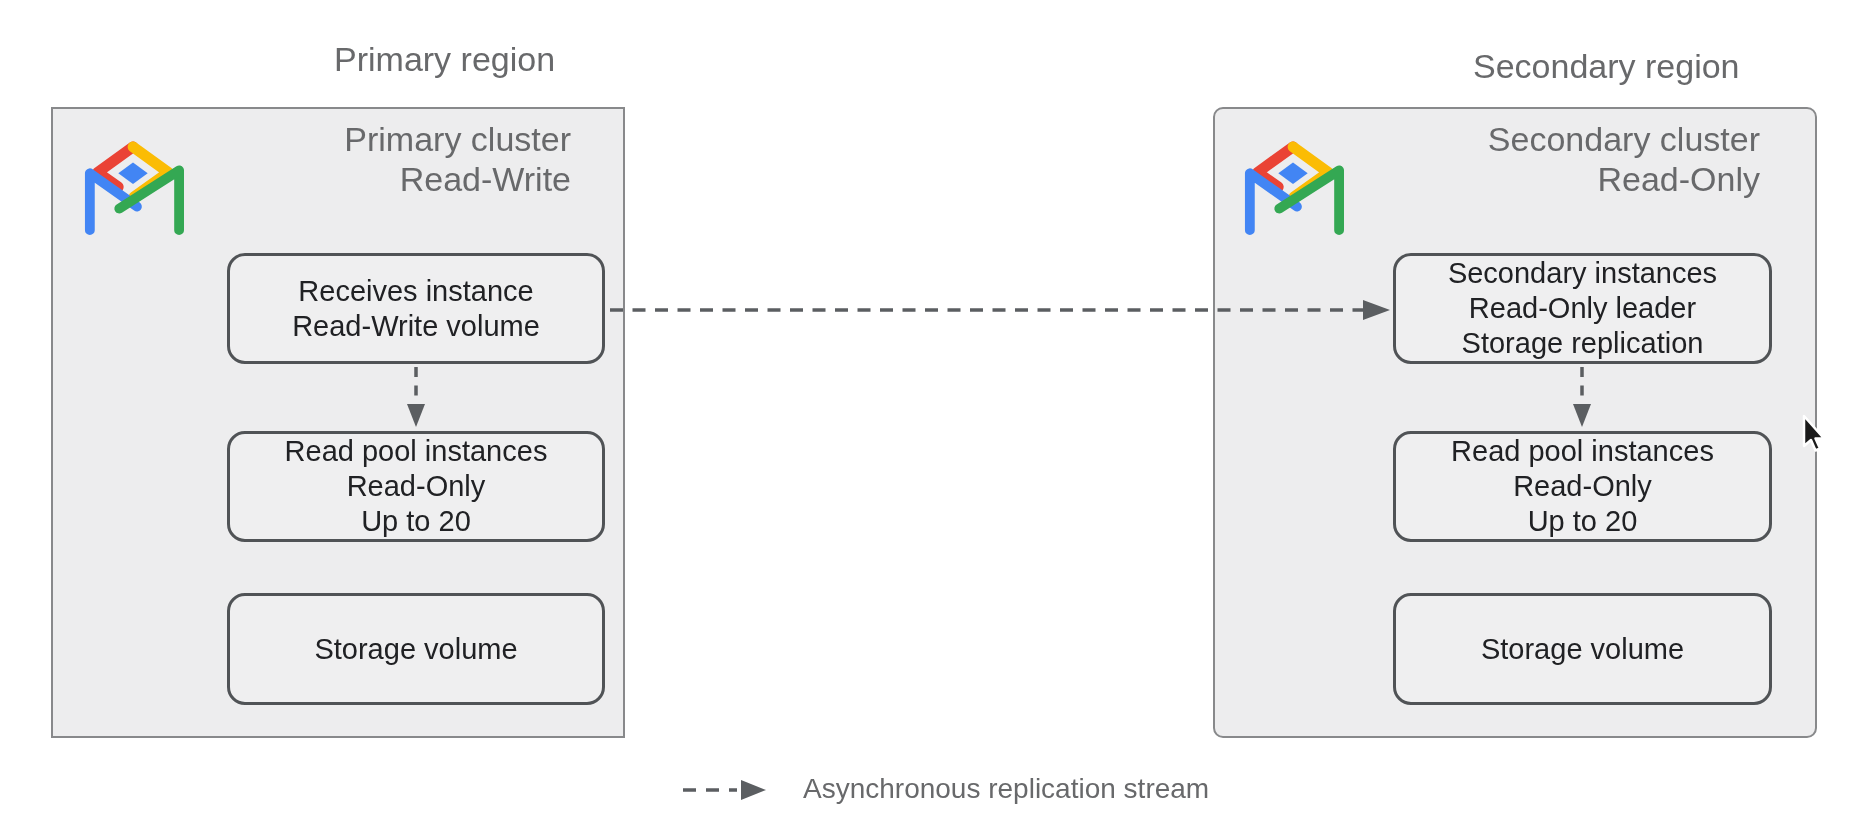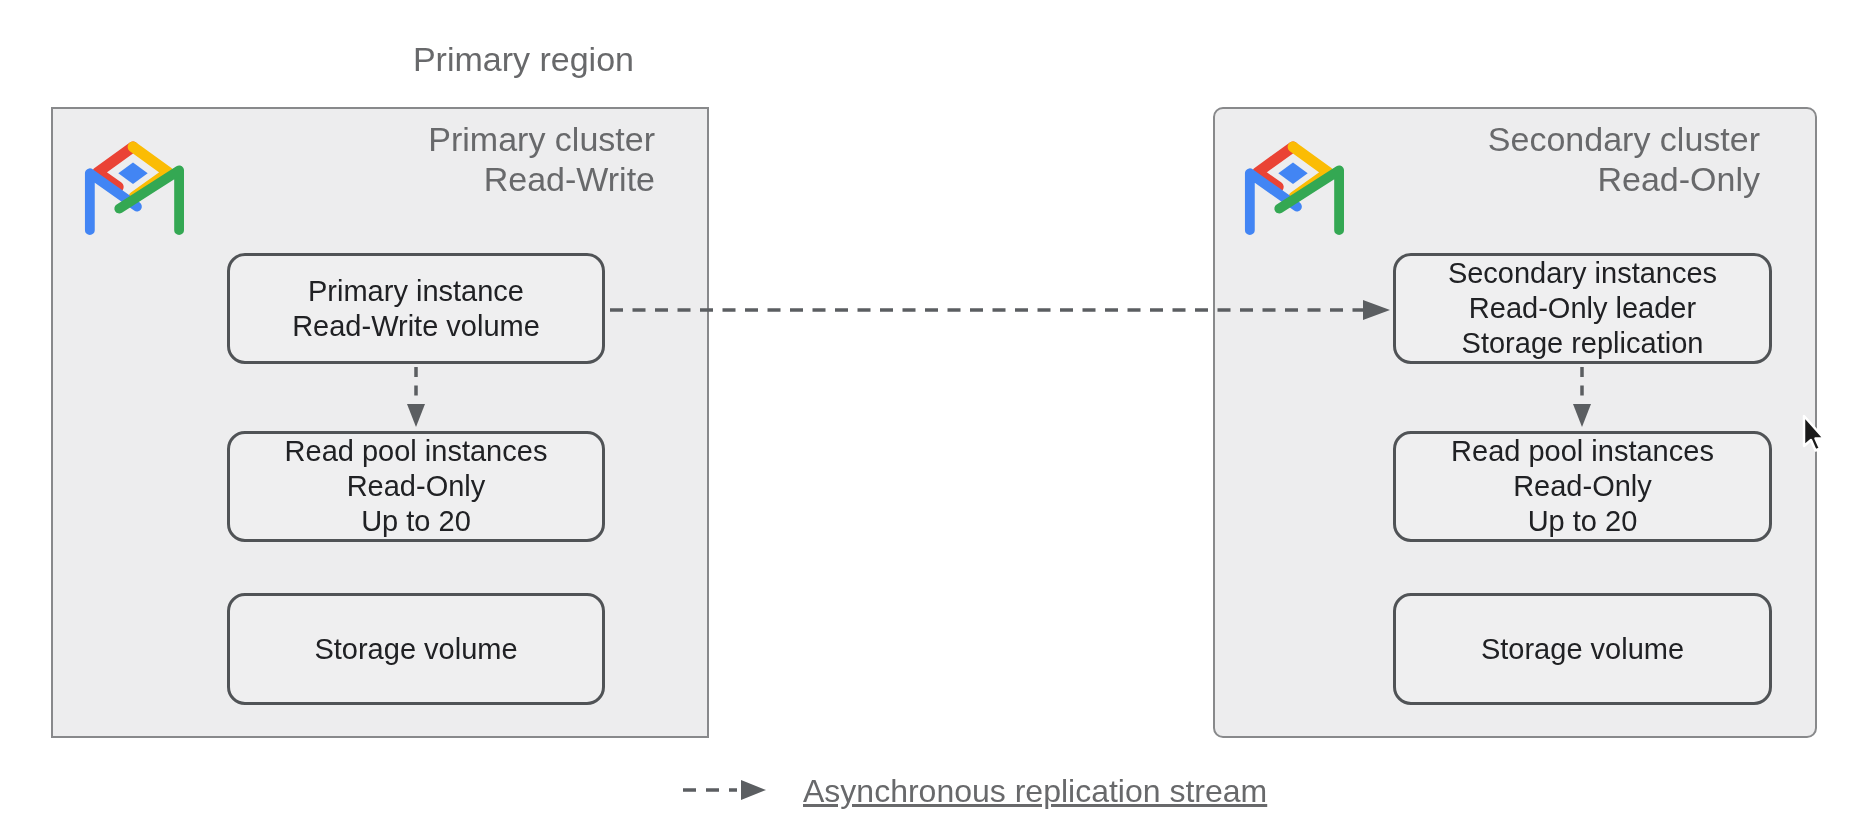--- a/index.html
+++ b/index.html
@@ -7,33 +7,33 @@
     position:relative;
     width:1868px;height:836px;
     background:#ffffff;
     font-family:"Liberation Sans", sans-serif;
     overflow:hidden;
   }
   .region-label{
     position:absolute;
     font-size:34px;
     color:#68696b;
-    text-align:right;
+    text-align:left;
     white-space:nowrap;
   }
   .region-label.primary{left:334px;top:40px;width:300px;}
   .region-label.secondary{left:1473px;top:47px;width:300px;}
   .cluster{
     position:absolute;
     top:107px;height:631px;
     background:#ededee;
     border:2px solid #88898b;
     box-sizing:border-box;
   }
-  .cluster-primary{left:51px;width:658px;}
+  .cluster-primary{left:51px;width:574px;}
   .cluster-secondary{left:1213px;width:604px;border-radius:10px;}
   .logo{position:absolute;width:102px;height:100px;}
   .cluster-primary .logo{left:29px;top:28px;}
   .cluster-secondary .logo{left:27px;top:28px;}
   .cluster-title{
     position:absolute;top:10px;
     font-size:34px;line-height:40px;
     color:#68696b;text-align:right;
     white-space:nowrap;
   }
@@ -53,48 +53,49 @@
   .cluster-secondary .node{left:178px;width:379px;}
   .node-instance{top:144px;height:111px;}
   .node-readpool{top:322px;height:111px;justify-content:center;}
   .node-storage{top:484px;height:112px;}
   .overlay{
     position:absolute;left:0;top:0;width:1868px;height:836px;
     pointer-events:none;
   }
   .legend-label{
     position:absolute;left:803px;top:773px;
-    font-size:32px;color:#68696b;white-space:nowrap;text-decoration:underline;
+    font-size:28px;color:#68696b;white-space:nowrap;
   }
   .dash{fill:none;stroke-width:3.5;}
   .head{stroke:none;}
   .cursor-path{stroke:#ffffff;stroke-width:2.5;stroke-linejoin:round;}
 </style>
 </head>
 <body>
 
 <div class="canvas">
 
   <div class="region-label primary">Primary region</div>
+  <div class="region-label secondary">Secondary region</div>
 
   <section class="cluster cluster-primary">
     <svg class="logo" viewBox="0 0 104 100">
       <path fill="none" stroke-width="11" stroke-linecap="round" stroke-linejoin="round" d="M 37 50 L 16 35 L 52 9" stroke="#EA4335"></path>
       <path fill="none" stroke-width="11" stroke-linecap="round" stroke-linejoin="round" d="M 52 9 L 88 35 L 53 60" stroke="#FBBC04"></path>
       <polygon points="52,25 67,36 52,47 37,36" fill="#4285F4"></polygon>
       <path fill="none" stroke-width="10" stroke-linecap="round" stroke-linejoin="round" d="M 56 70 L 8 36 L 8 94" stroke="#4285F4"></path>
       <path fill="none" stroke-width="10" stroke-linecap="round" stroke-linejoin="round" d="M 38 72 L 99 33 L 99 94" stroke="#34A853"></path>
     </svg>
     <div class="cluster-title">
       <div>Primary cluster</div>
       <div>Read-Write</div>
     </div>
     <div class="node node-instance">
       <div>
-        <div>Primary instance</div>
+        <div>Receives instance</div>
         <div>Read-Write volume</div>
       </div>
     </div>
     <div class="node node-readpool">
       <div>
         <div>Read pool instances</div>
         <div>Read-Only</div>
         <div>Up to 20</div>
       </div>
     </div>

